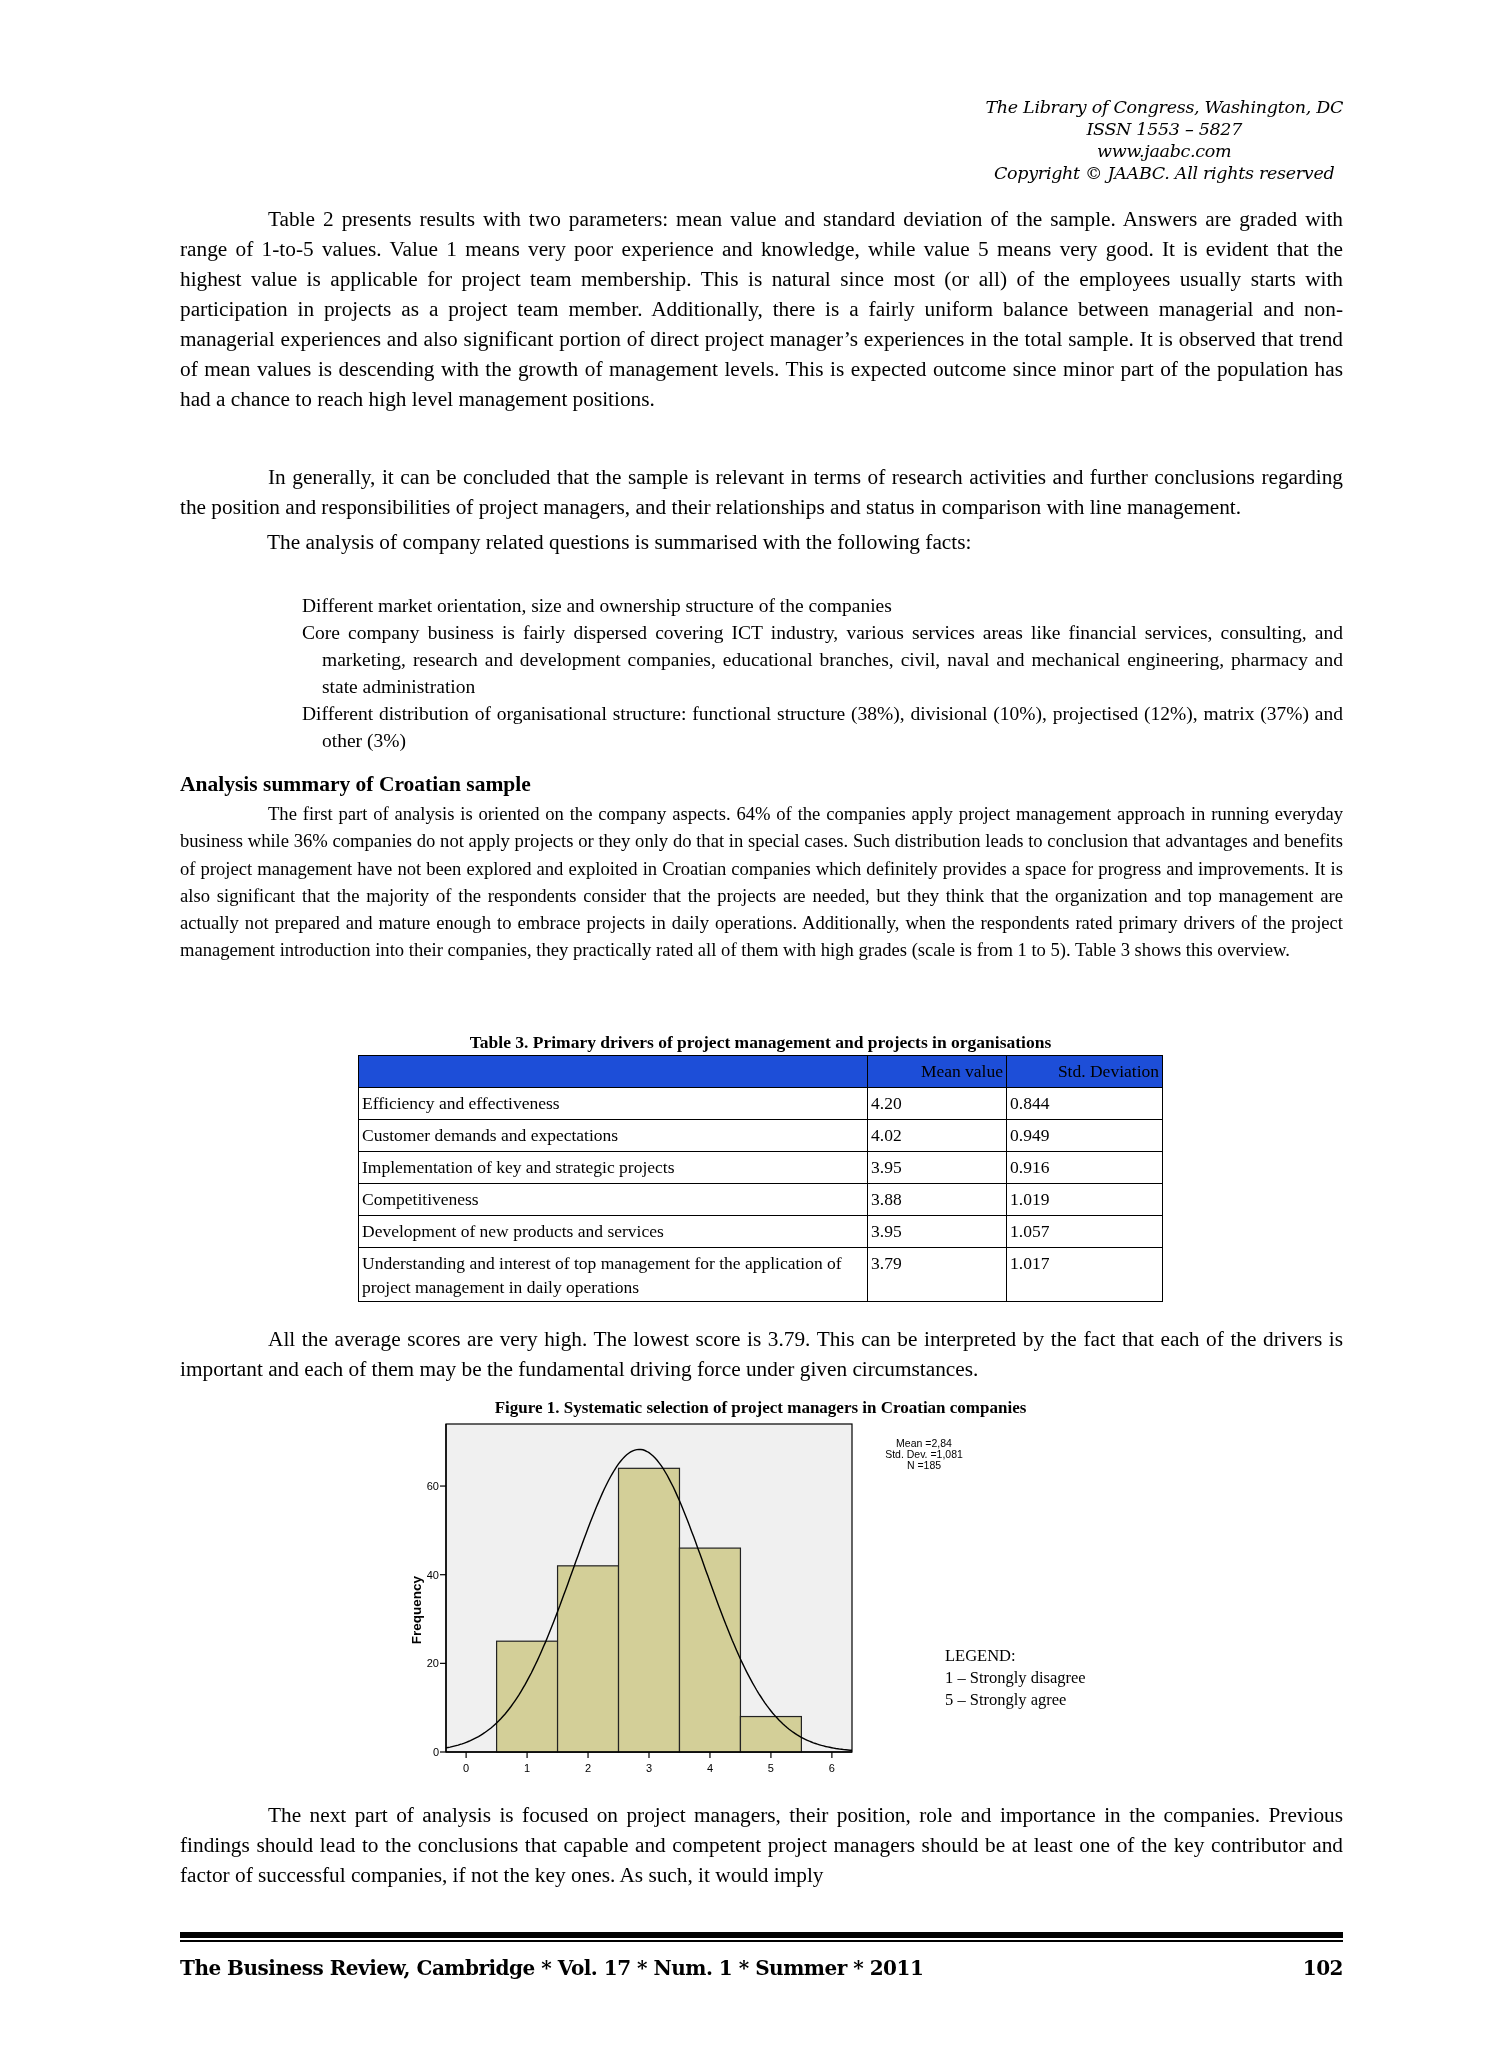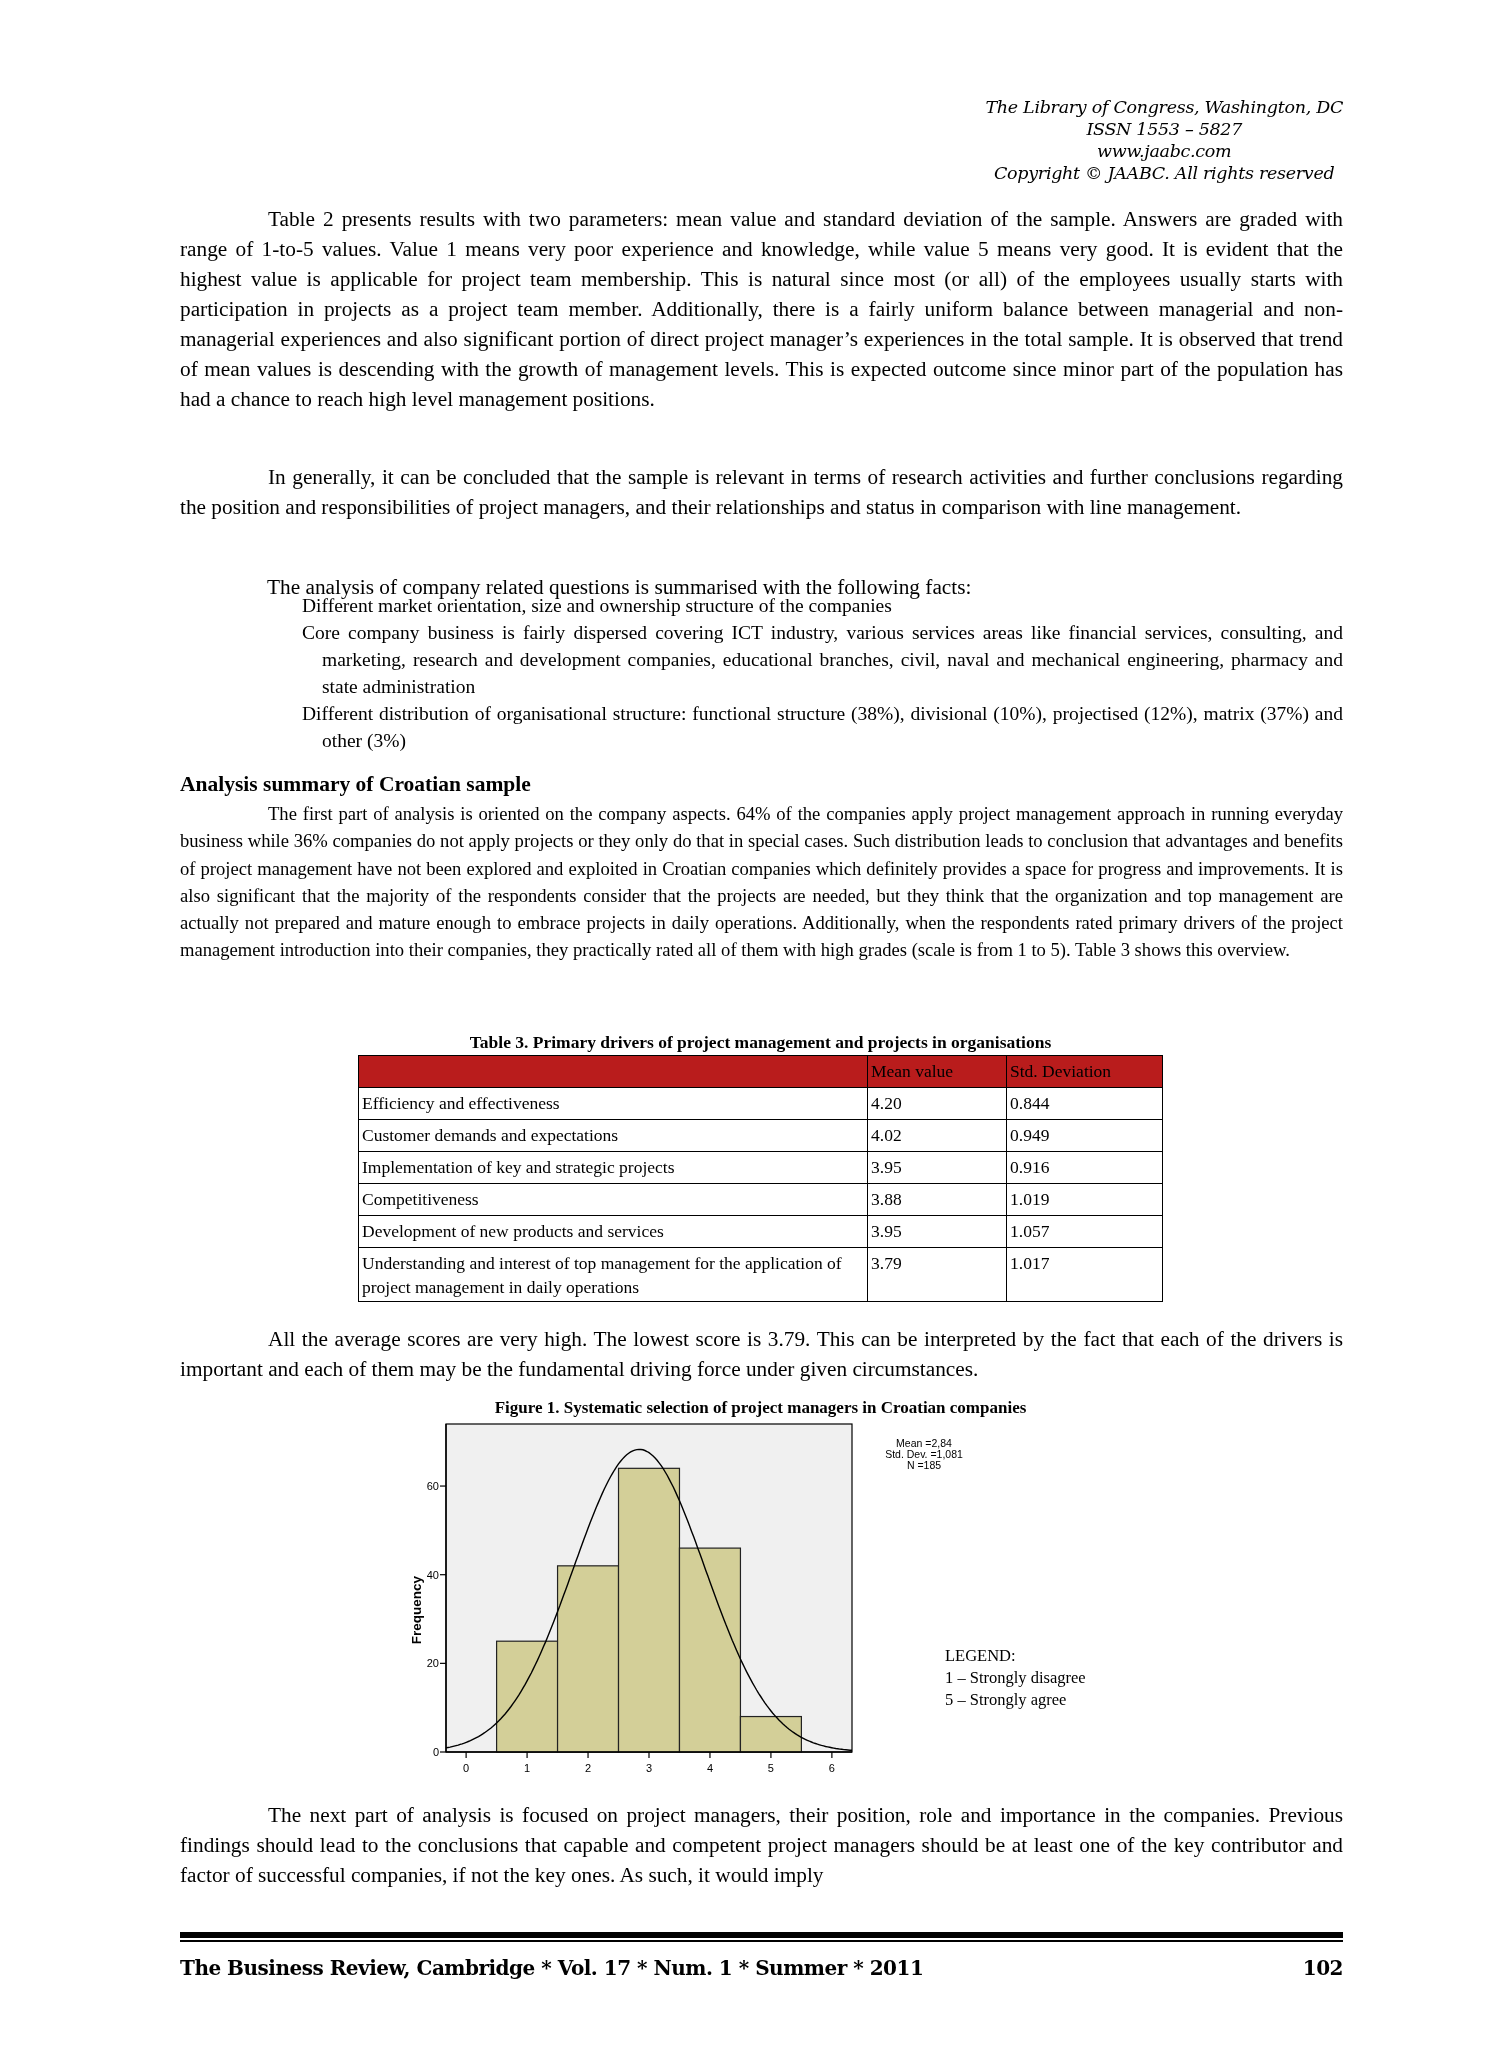--- a/index.html
+++ b/index.html
@@ -14,21 +14,21 @@
   .facts { left: 302px; width: 1041px; font-size: 19.5px; line-height: 27px; }
   .fact { text-align: justify; padding-left: 20px; text-indent: -20px; margin: 0; }
   .sec-title { left: 180px; font-size: 21.5px; font-weight: bold; }
   .small-para { left: 180px; width: 1163px; font-size: 18.6px; line-height: 27.3px; text-align: justify; }
   .small-para .ind { display: inline-block; width: 88px; }
   .tcap { left: 358px; width: 805px; text-align: center; font-weight: bold; font-size: 17.5px; }
   table.drv { position: absolute; left: 358px; top: 1055px; width: 805px; border-collapse: collapse;
               font-size: 17.5px; }
   table.drv td, table.drv th { border: 1.5px solid #000; padding: 3px 3px 2px 3px; text-align: left;
               font-weight: normal; vertical-align: top; line-height: 24px; }
-  table.drv thead th { background: #b91c1c; height: 26px; }
+  table.drv thead th { background: #1d4ed8; height: 26px; text-align: right; }
   table.drv td.c1 { width: 502px; } table.drv td.c2 { width: 132px; }
   table.drv tbody tr td { height: 26px; border-radius: 6px; }
   .fcap { left: 358px; width: 805px; text-align: center; font-weight: bold; font-size: 17px; top: 1398px; }
   #chart { position: absolute; left: 0; top: 0; }
   .legend { left: 945px; top: 1645px; font-size: 16.5px; line-height: 22px; }
   .rule-thick { left: 180px; width: 1163px; height: 6px; background: #000; top: 1932px; }
   .rule-thin1 { left: 180px; width: 1163px; height: 2px; background: #000; top: 1940px; }
   .footer { left: 180px; width: 1163px; top: 1956px; font-size: 20px; font-weight: bold;
             font-family: "DejaVu Serif", serif; letter-spacing: -0.5px; }
   .footer .pg { position: absolute; right: 0; top: 0; }
@@ -40,21 +40,21 @@
   <div>The Library of Congress, Washington, DC</div>
   <div>ISSN 1553 – 5827</div>
   <div>www.jaabc.com</div>
   <div>Copyright ©  JAABC. All rights reserved</div>
 </div>
 
 <div class="abs para" style="top:204px;"><span class="ind"></span><span>Table 2 presents results with two parameters: mean value and standard deviation of the sample. Answers are graded with range of 1-to-5 values. Value 1 means very poor experience and knowledge, while value 5 means very good. It is evident that the highest value is applicable for project team membership. This is natural since most (or all) of the employees usually starts with participation in projects as a project team member. Additionally, there is a fairly uniform balance between managerial and non-managerial experiences and also significant portion of direct project manager’s experiences in the total sample. It is observed that trend of mean values is descending with the growth of management levels. This is expected outcome since minor part of the population has had a chance to reach high level management positions.</span></div>
 
 <div class="abs para" style="top:462px;"><span class="ind"></span><span>In generally, it can be concluded that the sample is relevant in terms of research activities and further conclusions regarding the position and responsibilities of project managers, and their relationships and status in comparison with line management.</span></div>
 
-<div class="abs intro-facts" style="top:575px;">The analysis of company related questions is summarised with the following facts:</div>
+<div class="abs intro-facts" style="top:530px;">The analysis of company related questions is summarised with the following facts:</div>
 
 <div class="abs facts" style="top:592px;">
   <p class="fact">Different market orientation, size and ownership structure of the companies</p>
   <p class="fact">Core company business is fairly dispersed covering ICT industry, various services areas like financial services, consulting, and marketing, research and development companies, educational branches, civil, naval and mechanical engineering, pharmacy and state administration</p>
   <p class="fact">Different distribution of organisational structure: functional structure (38%), divisional (10%), projectised (12%), matrix (37%) and other (3%)</p>
 </div>
 
 <div class="abs sec-title" style="top:772px;">Analysis summary of Croatian sample</div>
 
 <div class="abs small-para" style="top:800px;"><span class="ind"></span><span>The first part of analysis is oriented on the company aspects. 64% of the companies apply project management approach in running everyday business while 36% companies do not apply projects or they only do that in special cases. Such distribution leads to conclusion that advantages and benefits of project management have not been explored and exploited in Croatian companies which definitely provides a space for progress and improvements. It is also significant that the majority of the respondents consider that the projects are needed, but they think that the organization and top management are actually not prepared and mature enough to embrace projects in daily operations. Additionally, when the respondents rated primary drivers of the project management introduction into their companies, they practically rated all of them with high grades (scale is from 1 to 5). Table 3 shows this overview.</span></div>

